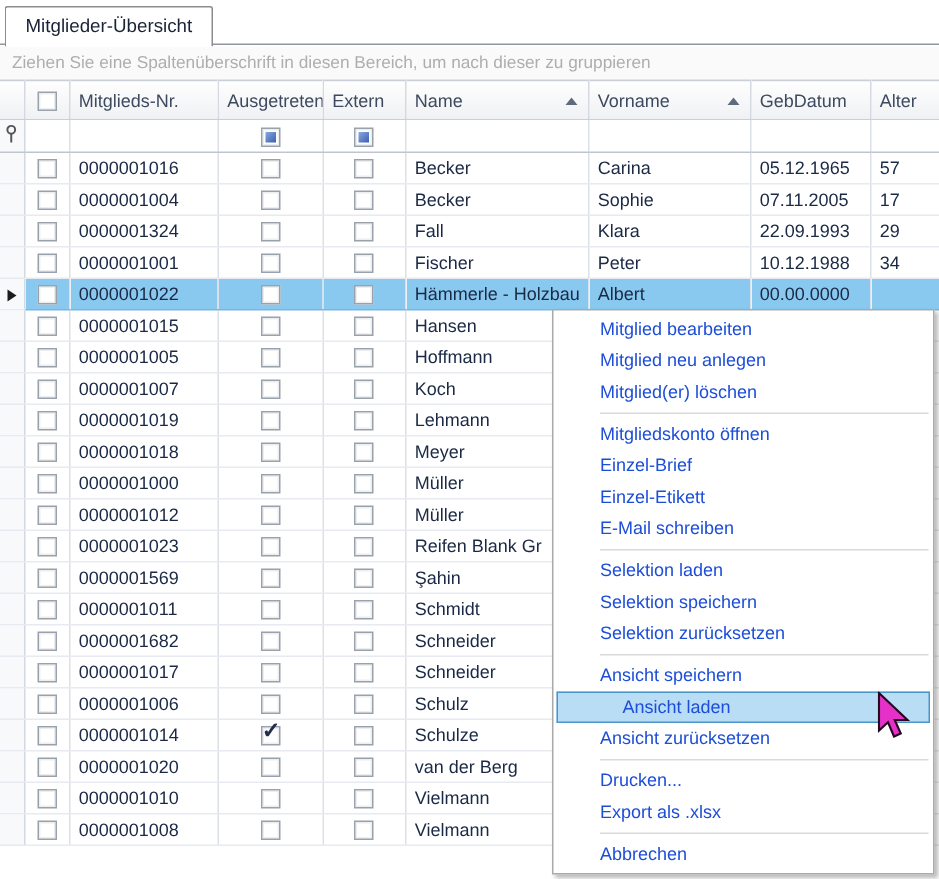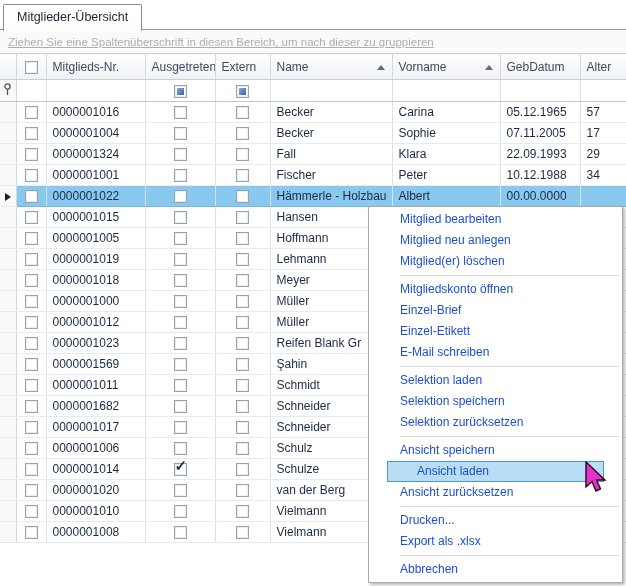--- a/index.html
+++ b/index.html
@@ -19,21 +19,21 @@
   .screen{position:relative;width:626px;height:586px;background:#fff;overflow:hidden;}
 
   
   .tabstrip{position:absolute;left:0;top:0;width:626px;height:30px;border-bottom:1px solid #90959e;background:#fff;}
   .tab{position:relative;display:inline-block;margin-left:3px;margin-top:3px;height:27px;line-height:25px;
        padding:0 13px;background:#fff;border:1px solid #8c8c8c;border-bottom:none;border-radius:2px 2px 0 0;
        font-size:12.5px;font-weight:normal;color:#1a2335;z-index:2;top:1px;}
 
   
   .hintband{position:absolute;left:0;top:31px;width:626px;height:22px;background:#fafafa;
-            font-size:11.5px;color:#aeaeae;line-height:22px;padding-left:8px;white-space:nowrap;text-decoration:underline;}
+            font-size:11.5px;color:#aeaeae;line-height:22px;padding-left:8px;white-space:nowrap;}
 
   
   table.grid{position:absolute;left:0;top:53px;width:626px;border-collapse:collapse;table-layout:fixed;
              border-top:1px solid var(--hdr-border);}
   .grid th,.grid td{overflow:hidden;white-space:nowrap;padding:0 6px;font-weight:normal;text-align:left;}
   .grid th{height:26px;background:linear-gradient(#fefefe,#f0f1f4);border-right:1px solid #d4d8e0;
            border-bottom:1px solid var(--hdr-border);font-size:12px;color:var(--hdr-text);position:relative;}
   .grid td{height:21px;font-size:12px;color:var(--cell-text);border-right:1px solid var(--grid-vline);
            border-bottom:1px solid var(--grid-hline);background:#fff;}
   .grid tr.filter td{height:22px;border-bottom:1px solid #bfc5cf;}
@@ -57,21 +57,21 @@
   .cb.filter::after{content:"";position:absolute;left:2px;top:2px;width:7px;height:7px;
       background:linear-gradient(135deg,#89a9e0 0%,#3a5fb0 100%);}
 
   
   .context-menu{position:absolute;left:368px;top:206px;width:255px;background:#fff;
                 border:1px solid var(--menu-border);box-shadow:2px 2px 3px rgba(0,0,0,0.28);
                 padding:2px 0;z-index:10;}
   .menu-item{height:21px;line-height:21px;padding-left:31px;padding-right:10px;font-size:12px;color:#1d4ed8;
              white-space:nowrap;overflow:hidden;}
   .menu-item.highlight{background:var(--menu-hl);border:1px solid var(--menu-hl-border);
-             margin:0 18px;height:21px;line-height:19px;padding-left:29px;}
+             margin:0 2px;height:21px;line-height:19px;padding-left:43px;}
   .menu-sep{height:1px;background:#d9d9d9;margin:3px 3px 3px 31px;}
 
   
   .cursor{position:absolute;left:584px;top:461px;z-index:20;}
 </style>
 </head>
 <body>
 
 <div class="screen">
 
@@ -194,20 +194,31 @@
           <td class="center"><span class="cb"></span></td>
           <td class="center"><span class="cb"></span></td>
           <td>Hoffmann</td>
           <td></td>
           <td></td>
           <td class="num"></td>
         </tr>
         <tr>
           <td class="ind"></td>
           <td class="center"><span class="cb"></span></td>
+          <td>0000001007</td>
+          <td class="center"><span class="cb"></span></td>
+          <td class="center"><span class="cb"></span></td>
+          <td>Koch</td>
+          <td></td>
+          <td></td>
+          <td class="num"></td>
+        </tr>
+        <tr>
+          <td class="ind"></td>
+          <td class="center"><span class="cb"></span></td>
           <td>0000001019</td>
           <td class="center"><span class="cb"></span></td>
           <td class="center"><span class="cb"></span></td>
           <td>Lehmann</td>
           <td></td>
           <td></td>
           <td class="num"></td>
         </tr>
         <tr>
           <td class="ind"></td>

